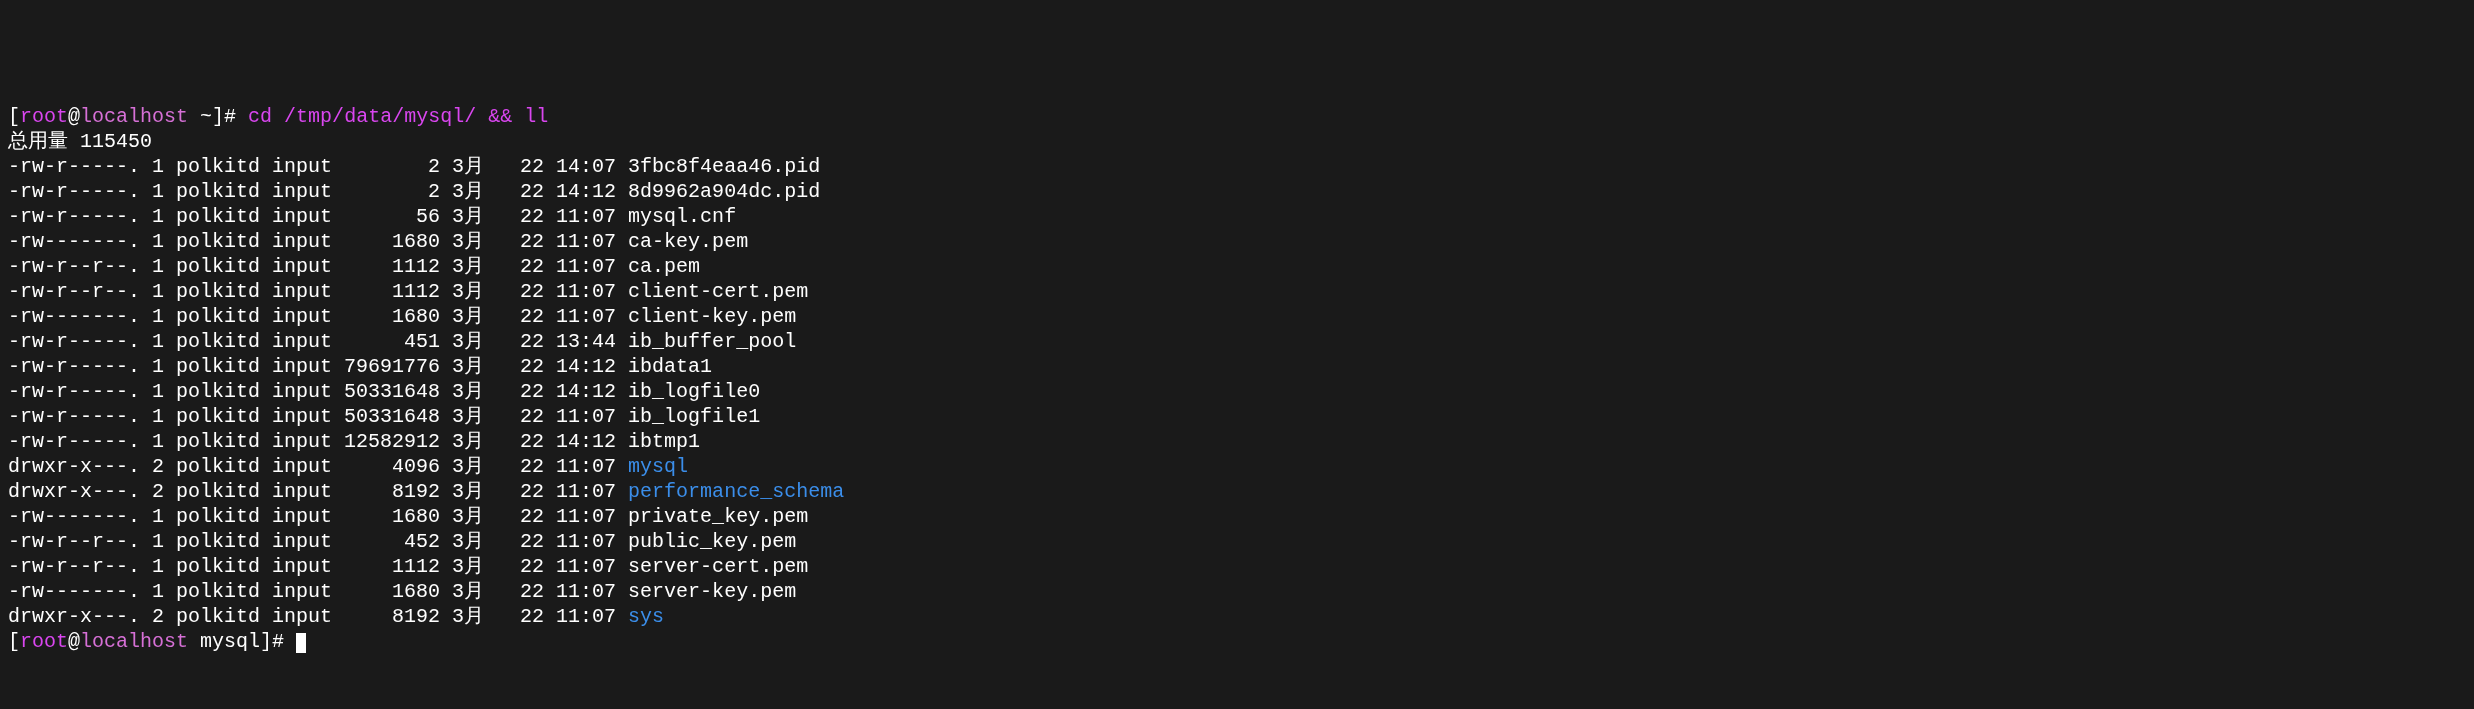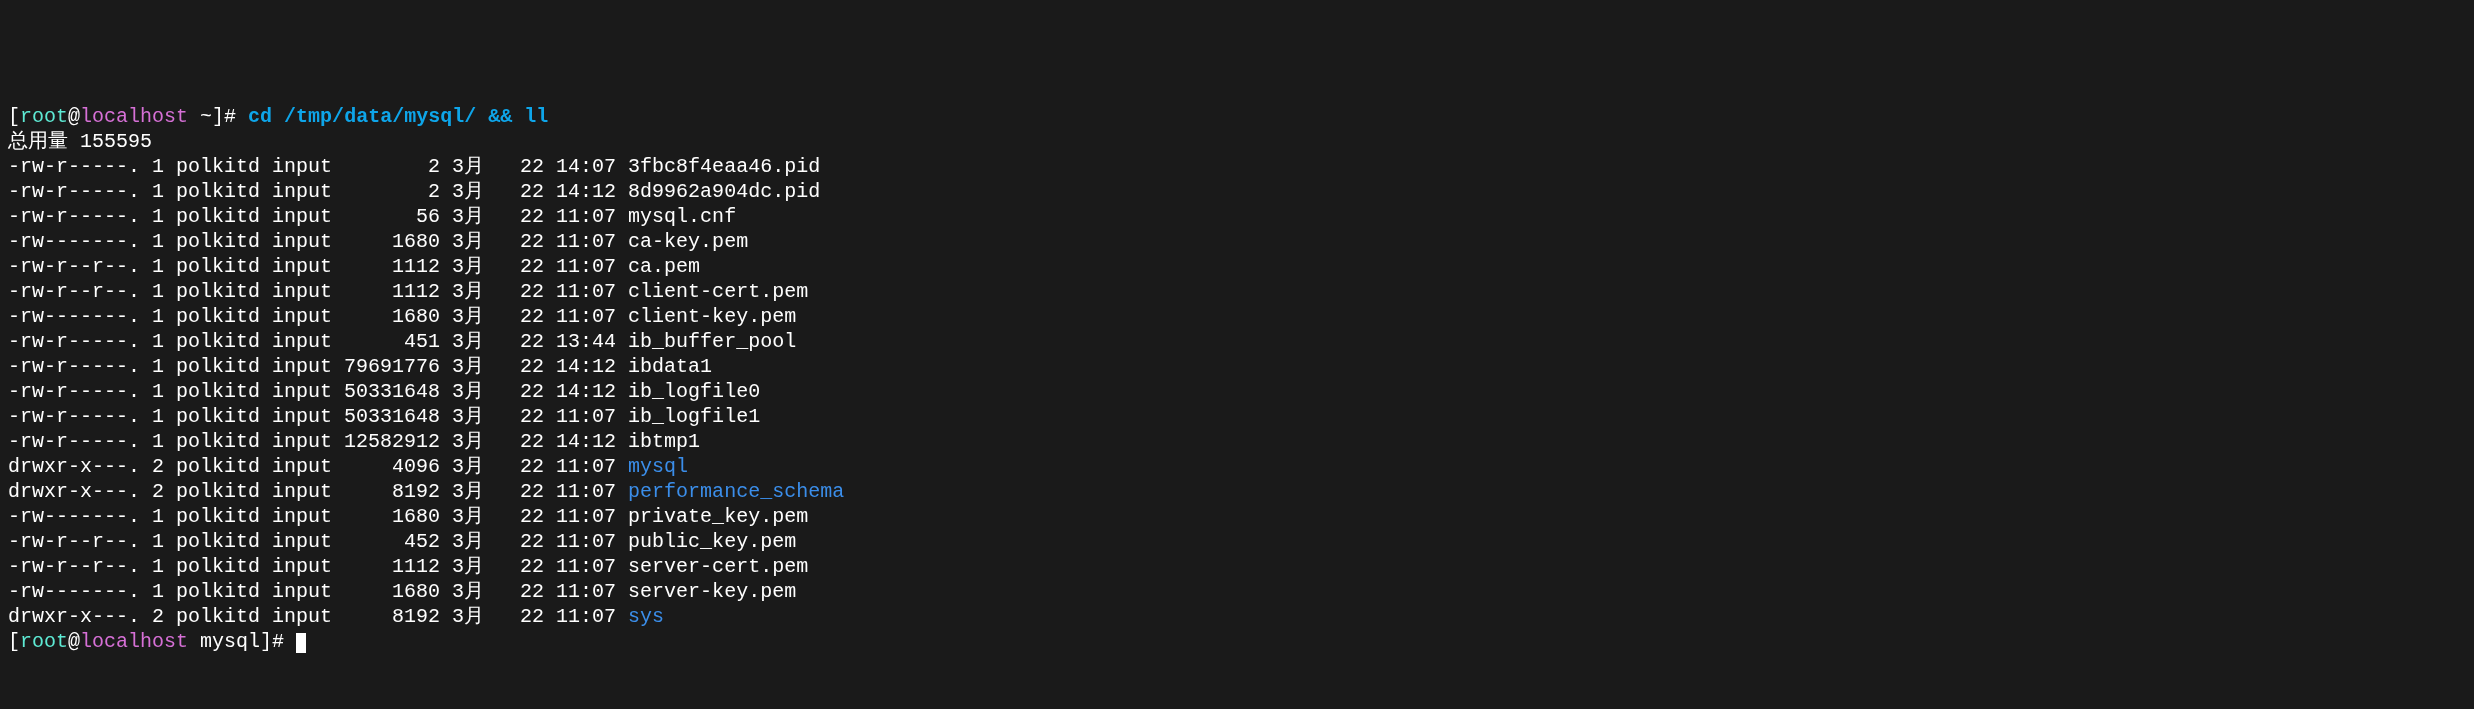--- a/index.html
+++ b/index.html
@@ -6,42 +6,42 @@
     margin: 0;
     padding: 4px 8px;
     background: #1a1a1a;
     color: #ffffff;
     font-family: "Consolas", "Monaco", "Courier New", monospace;
     font-size: 20px;
     line-height: 1.25;
     white-space: pre;
   }
   .prompt-bracket { color: #ffffff; }
-  .prompt-user { color: #5eead4; }
+  .prompt-user { color: #d946ef; }
   .prompt-host { color: #d670d6; }
   .prompt-path { color: #ffffff; }
-  .cmd { color: #0ea5e9; font-weight: bold; }
+  .cmd { color: #d946ef; }
   .total-line { color: #ffffff; }
   .row { color: #ffffff; }
   .dir-name { color: #3b8eea; }
   .cursor {
     display: inline-block;
     width: 10px;
     height: 20px;
     background: #ffffff;
     vertical-align: text-bottom;
   }
 </style>
 </head>
 <body>
 
 
 
 <div><span><span class="prompt-bracket">[</span><span class="prompt-user">root</span><span>@</span><span class="prompt-host">localhost</span><span class="prompt-path"> ~</span><span class="prompt-bracket">]# </span><span class="cmd">cd /tmp/data/mysql/ &amp;&amp; ll</span></span>
-<span class="total-line">总用量 155595</span>
+<span class="total-line">总用量 115450</span>
 <span id="rows-container"><span class="row">-rw-r-----. 1 polkitd input        2 3月   22 14:07 <span class="">3fbc8f4eaa46.pid</span></span>
 <span class="row">-rw-r-----. 1 polkitd input        2 3月   22 14:12 <span class="">8d9962a904dc.pid</span></span>
 <span class="row">-rw-r-----. 1 polkitd input       56 3月   22 11:07 <span class="">mysql.cnf</span></span>
 <span class="row">-rw-------. 1 polkitd input     1680 3月   22 11:07 <span class="">ca-key.pem</span></span>
 <span class="row">-rw-r--r--. 1 polkitd input     1112 3月   22 11:07 <span class="">ca.pem</span></span>
 <span class="row">-rw-r--r--. 1 polkitd input     1112 3月   22 11:07 <span class="">client-cert.pem</span></span>
 <span class="row">-rw-------. 1 polkitd input     1680 3月   22 11:07 <span class="">client-key.pem</span></span>
 <span class="row">-rw-r-----. 1 polkitd input      451 3月   22 13:44 <span class="">ib_buffer_pool</span></span>
 <span class="row">-rw-r-----. 1 polkitd input 79691776 3月   22 14:12 <span class="">ibdata1</span></span>
 <span class="row">-rw-r-----. 1 polkitd input 50331648 3月   22 14:12 <span class="">ib_logfile0</span></span>

